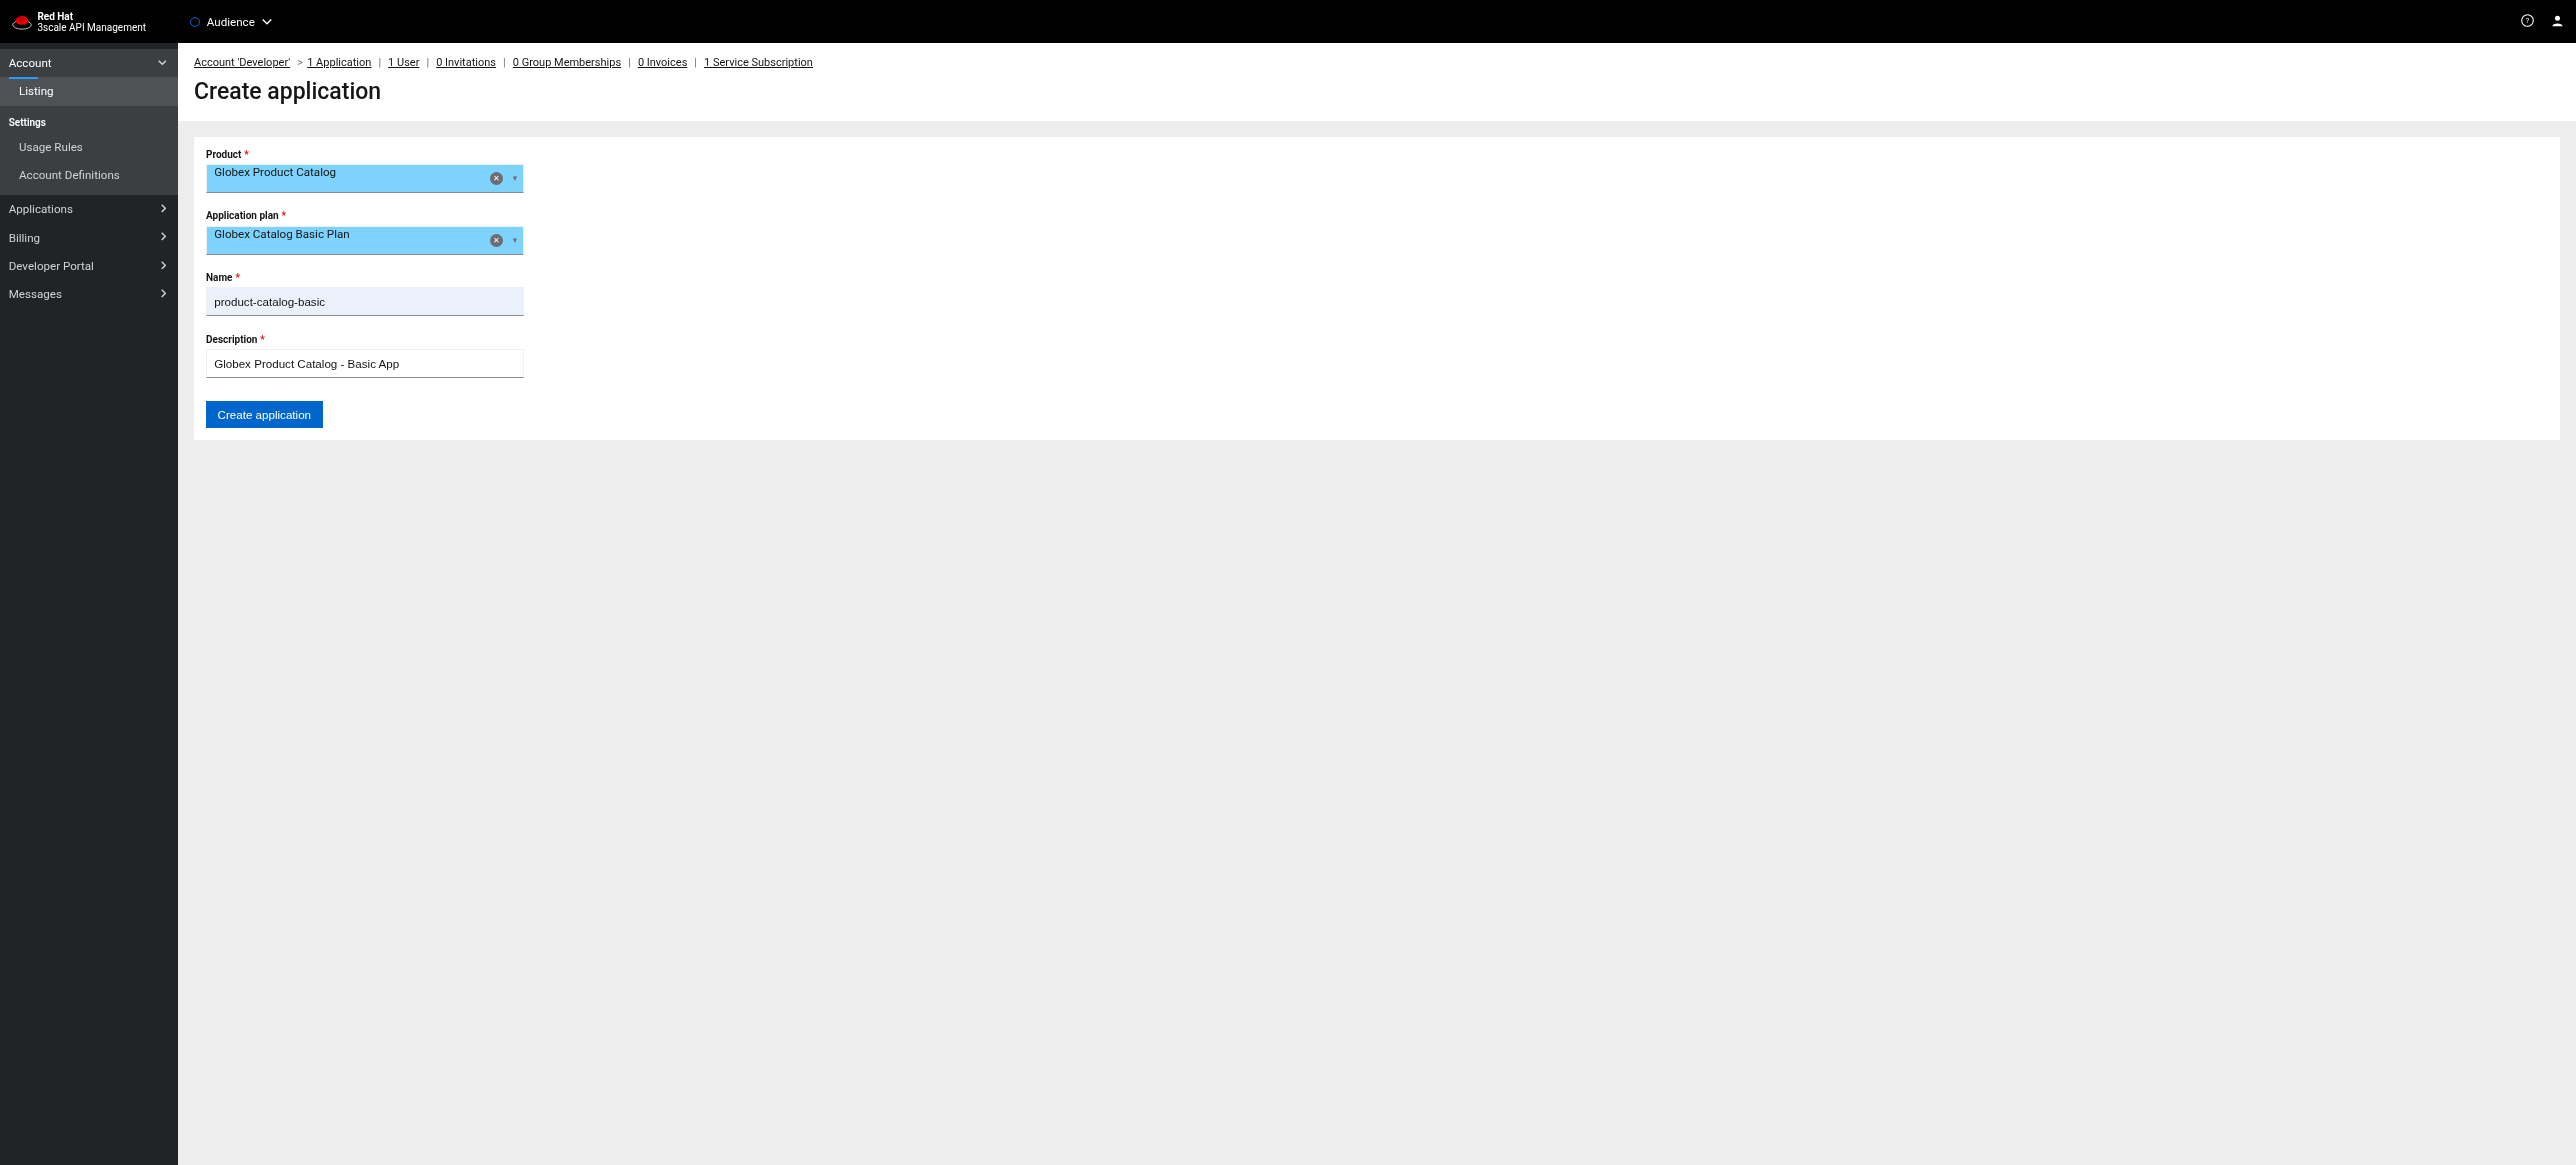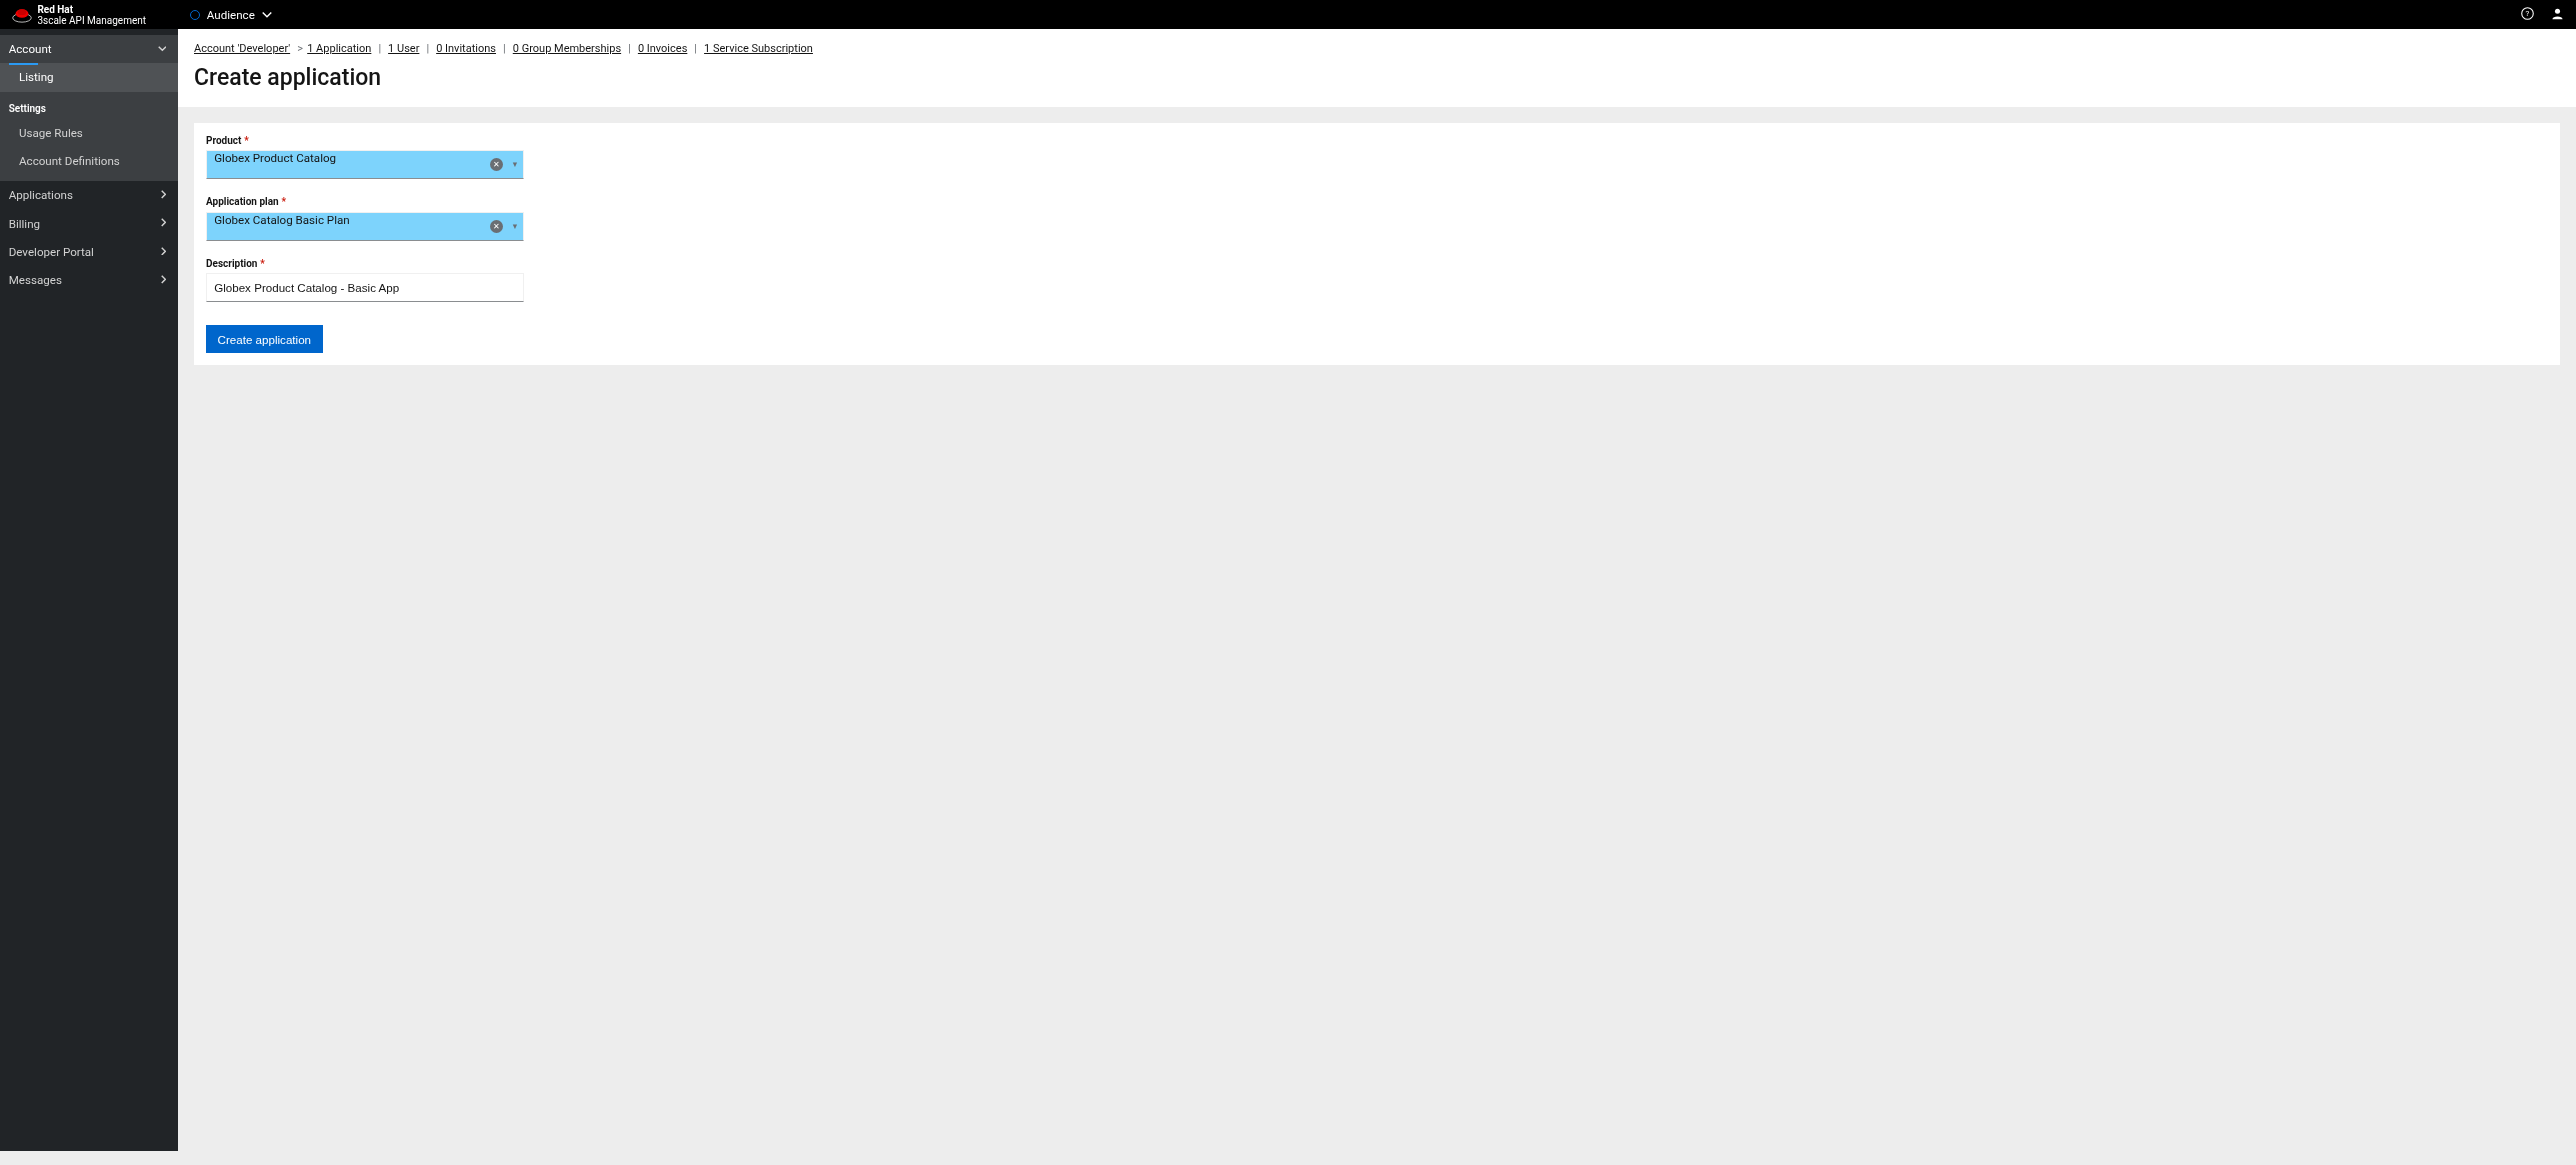--- a/index.html
+++ b/index.html
@@ -7,21 +7,21 @@
     font-family: -apple-system, BlinkMacSystemFont, "Segoe UI", Roboto, "Helvetica Neue", Arial, sans-serif;
     background: #ededed;
     color: #151515;
     font-size: 11.6px;
   }
 
   
   .header {
     background: #000;
     color: #fff;
-    height: 29px;
+    height: 43px;
     display: flex;
     align-items: center;
     padding: 0 11.6px;
   }
   .logo-block {
     display: flex;
     align-items: center;
     gap: 5.8px;
     padding-right: 17.4px;
     min-width: 178px;
@@ -286,20 +286,26 @@
           </label>
           <div class="select-wrap">
             <span class="value">Globex Catalog Basic Plan</span>
             <div class="select-icons">
               <span class="clear-btn">✕</span>
               <span class="caret-btn">▾</span>
             </div>
           </div>
         </div>
 
+        <div class="form-row">
+          <label class="form-label">
+            <span>Name</span><span class="req">*</span>
+          </label>
+          <input class="text-input highlight" type="text" value="product-catalog-basic" style="">
+        </div>
 
         <div class="form-row">
           <label class="form-label">
             <span>Description</span><span class="req">*</span>
           </label>
           <input class="text-input" type="text" value="Globex Product Catalog - Basic App" style="">
         </div>
 
         <div class="submit-row">
           <button class="btn-primary">Create application</button>

